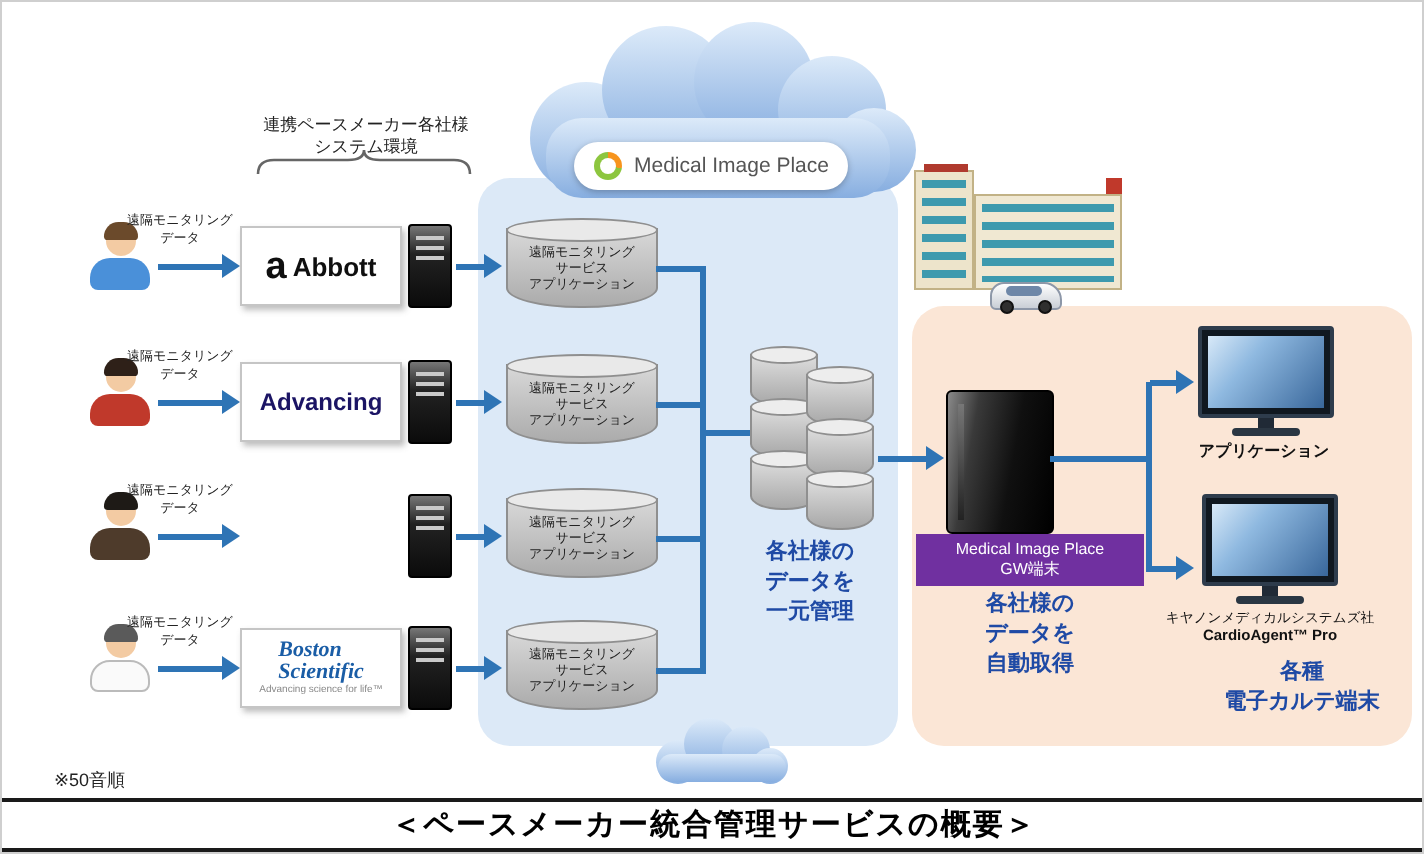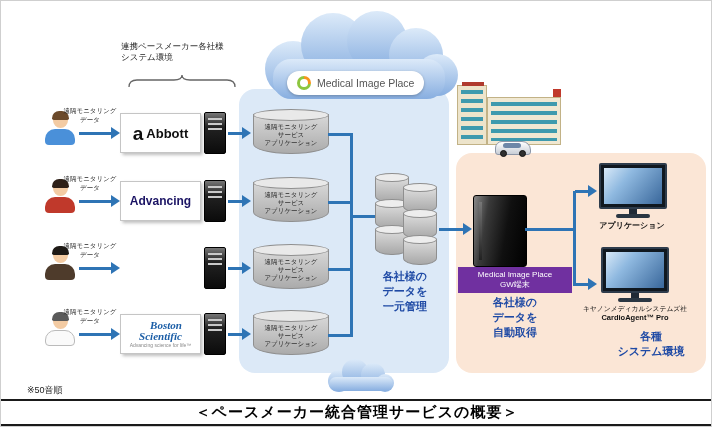--- a/index.html
+++ b/index.html
@@ -7,22 +7,22 @@
          font-family:"Liberation Sans","DejaVu Sans",sans-serif;color:#111;
          border:1px solid #CFCFCF;box-sizing:border-box;}
   .abs{position:absolute;}
 
   
   .panel-left{position:absolute;left:238px;top:88px;width:210px;height:284px;background:#DCE9F7;border-radius:16px;}
   .panel-right{position:absolute;left:455px;top:152px;width:250px;height:220px;background:#FBE6D6;border-radius:16px;}
 
   
   .small-label{position:absolute;font-size:6.5px;line-height:1.35;text-align:center;white-space:pre-line;color:#222;}
-  .partner-label{position:absolute;left:120px;top:40px;width:124px;font-size:8.5px;line-height:1.35;
-                 white-space:pre-line;color:#222;}
+  .partner-label{position:absolute;left:120px;top:56px;width:124px;font-size:8.5px;line-height:1.35;
+                 text-align:center;white-space:pre-line;color:#222;}
   .blue-caption{position:absolute;color:#1F4AA5;font-weight:bold;font-size:11px;line-height:1.35;
                 text-align:center;white-space:pre-line;}
   .note{position:absolute;left:26px;top:383px;font-size:9px;color:#222;}
   .rule{position:absolute;left:0;width:712px;height:2px;background:#1a1a1a;}
   .title{position:absolute;left:0;top:402px;width:712px;text-align:center;font-size:15px;font-weight:bold;color:#000;letter-spacing:1px;}
 
   
   .line{position:absolute;background:#2E74B5;}
   .arrow{position:absolute;height:3px;background:#2E74B5;}
   .arrow::after{content:"";position:absolute;right:-9px;top:-5px;width:0;height:0;
@@ -39,21 +39,21 @@
   
   .vbox{position:absolute;width:79px;height:38px;background:#fff;border:1px solid #c5c5c5;
         box-shadow:1.5px 2px 3px rgba(110,110,110,.45);display:flex;flex-direction:column;
         align-items:center;justify-content:center;}
   .vbox.rowflex{flex-direction:row;}
   .ab-mark{font-size:19px;font-weight:bold;color:#0f0f0f;margin-right:3px;line-height:1;}
   .ab-name{font-size:13px;font-weight:bold;color:#0f0f0f;}
   .md-name{font-size:12px;font-weight:bold;color:#1B1464;}
   .bt-name{font-size:10px;font-weight:bold;color:#0A3D78;letter-spacing:0.8px;}
   .bs-name{font-family:"Liberation Serif","DejaVu Serif",serif;font-style:italic;font-weight:bold;
-           font-size:11px;line-height:1.0;color:#1A5DA6;white-space:pre-line;text-align:right;}
+           font-size:11px;line-height:1.0;color:#1A5DA6;white-space:pre-line;text-align:left;}
   .v-tagline{font-size:5px;color:#888;margin-top:1px;line-height:1;}
 
   
   .server{position:absolute;width:20px;height:40px;background:linear-gradient(180deg,#777 0%,#222 35%,#0b0b0b 100%);
           border-radius:2px;border:1px solid #000;}
   .server::before{content:"";position:absolute;left:3px;right:3px;top:5px;height:14px;
                   background:repeating-linear-gradient(180deg,#C9C9C9 0 2px,transparent 2px 5px);}
 
   
   .cyl{position:absolute;width:74px;height:38px;background:linear-gradient(180deg,#D8D8D8,#ABABAB);
@@ -267,21 +267,21 @@
   <div class="abs" style="left:584px;top:219px;width:94px;font-size:8px;font-weight:bold;text-align:center;">アプリケーション</div>
 
   <div class="monitor" style="left:600px;top:246px;">
     <div class="m-screen"></div>
     <div class="m-neck"></div>
     <div class="m-base"></div>
   </div>
   <div class="abs" style="left:576px;top:303px;width:116px;font-size:6.8px;text-align:center;">キヤノンメディカルシステムズ社</div>
   <div class="abs" style="left:576px;top:312px;width:116px;font-size:7.5px;font-weight:bold;text-align:center;">CardioAgent™ Pro</div>
   <div class="blue-caption" style="left:602px;top:328px;width:96px;">各種
-システム環境</div>
+電子カルテ端末</div>
 
   <svg class="abs" style="left:320px;top:356px;" width="80" height="38" viewBox="0 0 80 38">
     <defs>
       <linearGradient id="cg2" x1="0" y1="0" x2="0" y2="1">
         <stop offset="0" stop-color="#DCEAF9"></stop>
           <stop offset="1" stop-color="#87AEE0"></stop>
       </linearGradient>
     </defs>
     <g fill="url(#cg2)">
       <circle cx="18" cy="24" r="11"></circle>

